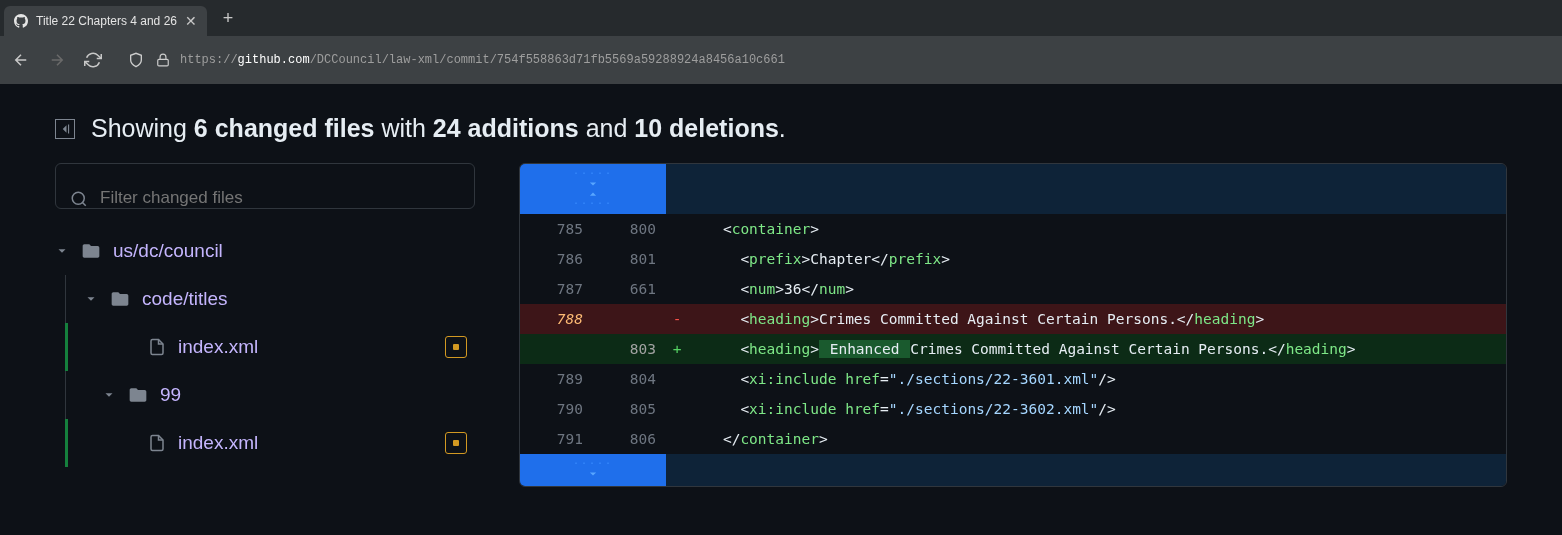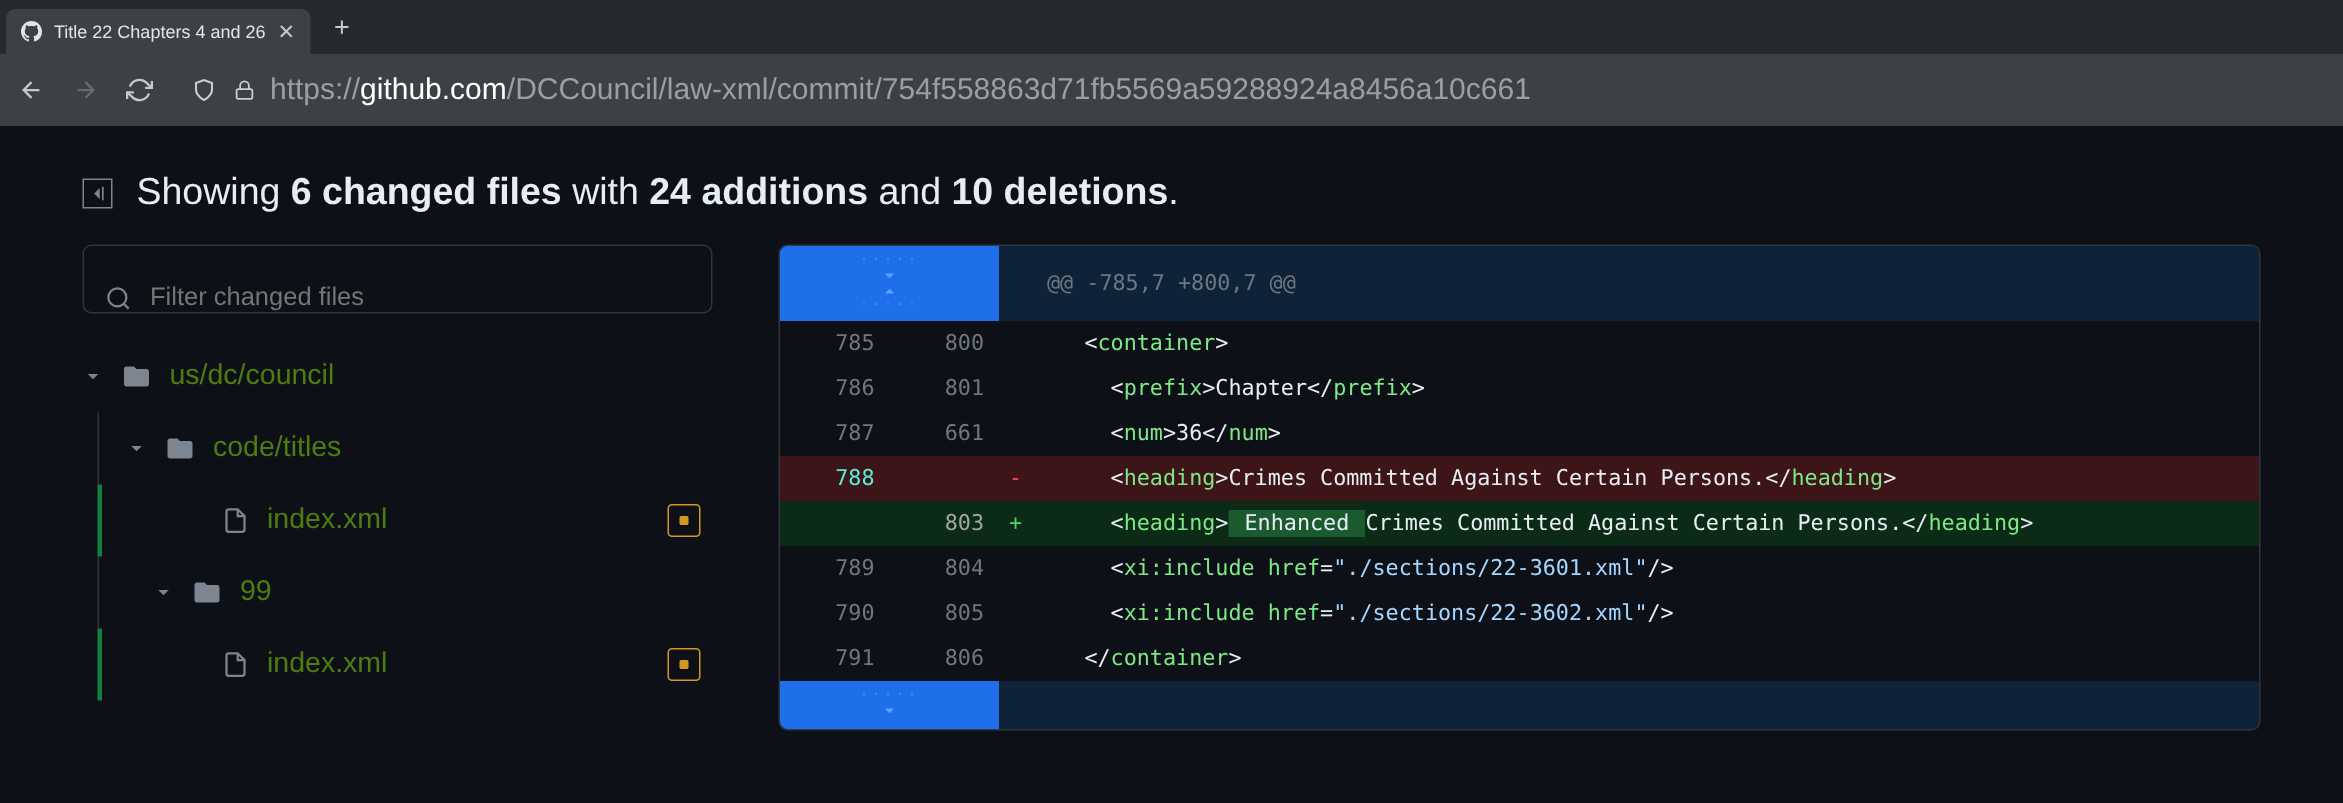--- a/index.html
+++ b/index.html
@@ -66,21 +66,22 @@
       align-items: center;
     }
     .nav-btn.disabled { color: #6a6a6a; }
     .url-bar {
       flex: 1;
       display: flex;
       align-items: center;
       gap: 10px;
       padding: 0 8px;
       color: #cdcdcd;
-      font-size: 20px;
+      font-size: 12px;
+      font-family: Liberation Mono, monospace;
     }
     .url-icons { display: flex; gap: 12px; color: #cdcdcd; }
     .url-text { flex: 1; }
     .url-domain { color: #ffffff; }
     .url-path { color: #9e9e9e; }
     
     
     .diff-header {
       padding: 30px 55px 20px;
       display: flex;
@@ -134,21 +135,21 @@
     }
     .tree {
       margin-top: 18px;
     }
     .tree-item {
       display: flex;
       align-items: center;
       height: 48px;
       gap: 12px;
       cursor: pointer;
-      color: #4d7c0f;
+      color: #c4b5fd;
       font-size: 19px;
     }
     .tree-item.indent1 { padding-left: 18px; border-left: 1px solid #30363d; margin-left: 10px; }
     .tree-item.indent2 { padding-left: 36px; border-left: 1px solid #30363d; margin-left: 10px; }
     .tree-item.indent3 { padding-left: 54px; border-left: 3px solid #15803d; margin-left: 10px; }
     .tree-chevron {
       color: #7d8590;
       width: 14px;
       display: inline-flex;
     }
@@ -195,21 +196,21 @@
       width: 146px;
       flex-shrink: 0;
       display: flex;
       text-align: right;
       color: #6e7681;
       user-select: none;
     }
     .line-nums.expand-bg { background: #1f6feb; color: #388bfd; }
     .line-nums .old { width: 73px; padding-right: 10px; }
     .line-nums .new { width: 73px; padding-right: 10px; }
-    .line-nums.deletion .old { color: #5eead4; }
+    .line-nums.deletion .old { color: #fdba74; font-style: italic; }
     .line-nums.addition .new { color: #a3a3a3; }
     
     .marker {
       width: 22px;
       text-align: center;
       flex-shrink: 0;
       color: #6e7681;
     }
     .deletion .marker { color: #f85149; }
     .addition .marker { color: #56d364; }
@@ -380,21 +381,20 @@
         <span class="dots">·····</span>
         <svg width="10" height="10" viewBox="0 0 16 16" fill="#58a6ff">
             <path d="M8 12L3 7h10l-5 5z"></path>
           </svg>
         <svg width="10" height="10" viewBox="0 0 16 16" fill="#58a6ff">
             <path d="M8 4l5 5H3l5-5z"></path>
           </svg>
         <span class="dots">·····</span>
       </div>
       <div class="marker"></div>
-      <div class="code">@@ -785,7 +800,7 @@</div>
     </div>
     <div id="diff-body">
         <div class="diff-row">
           <div class="line-nums">
             <span class="old">785</span>
             <span class="new">800</span>
           </div>
           <div class="marker"> </div>
           <div class="code">    &lt;<span class="tag">container</span>&gt;</div>
         </div>

